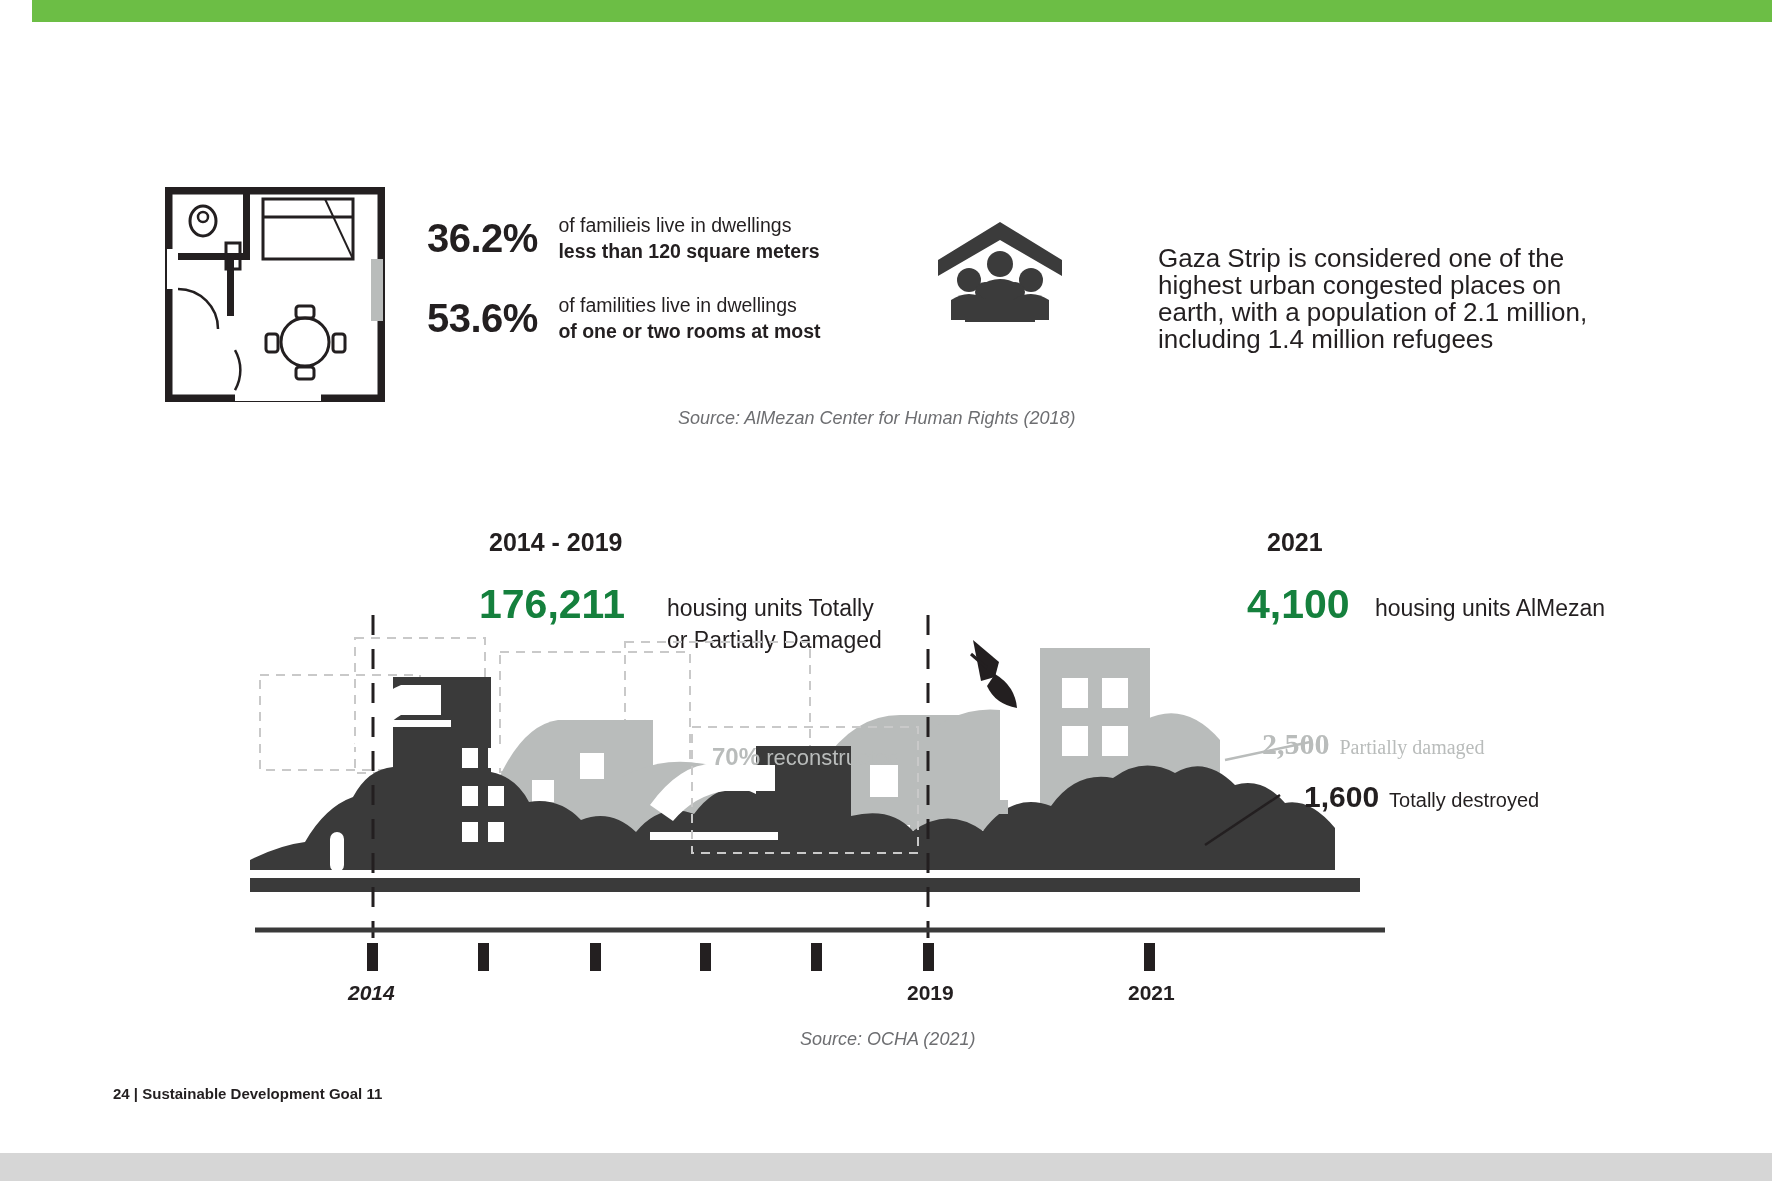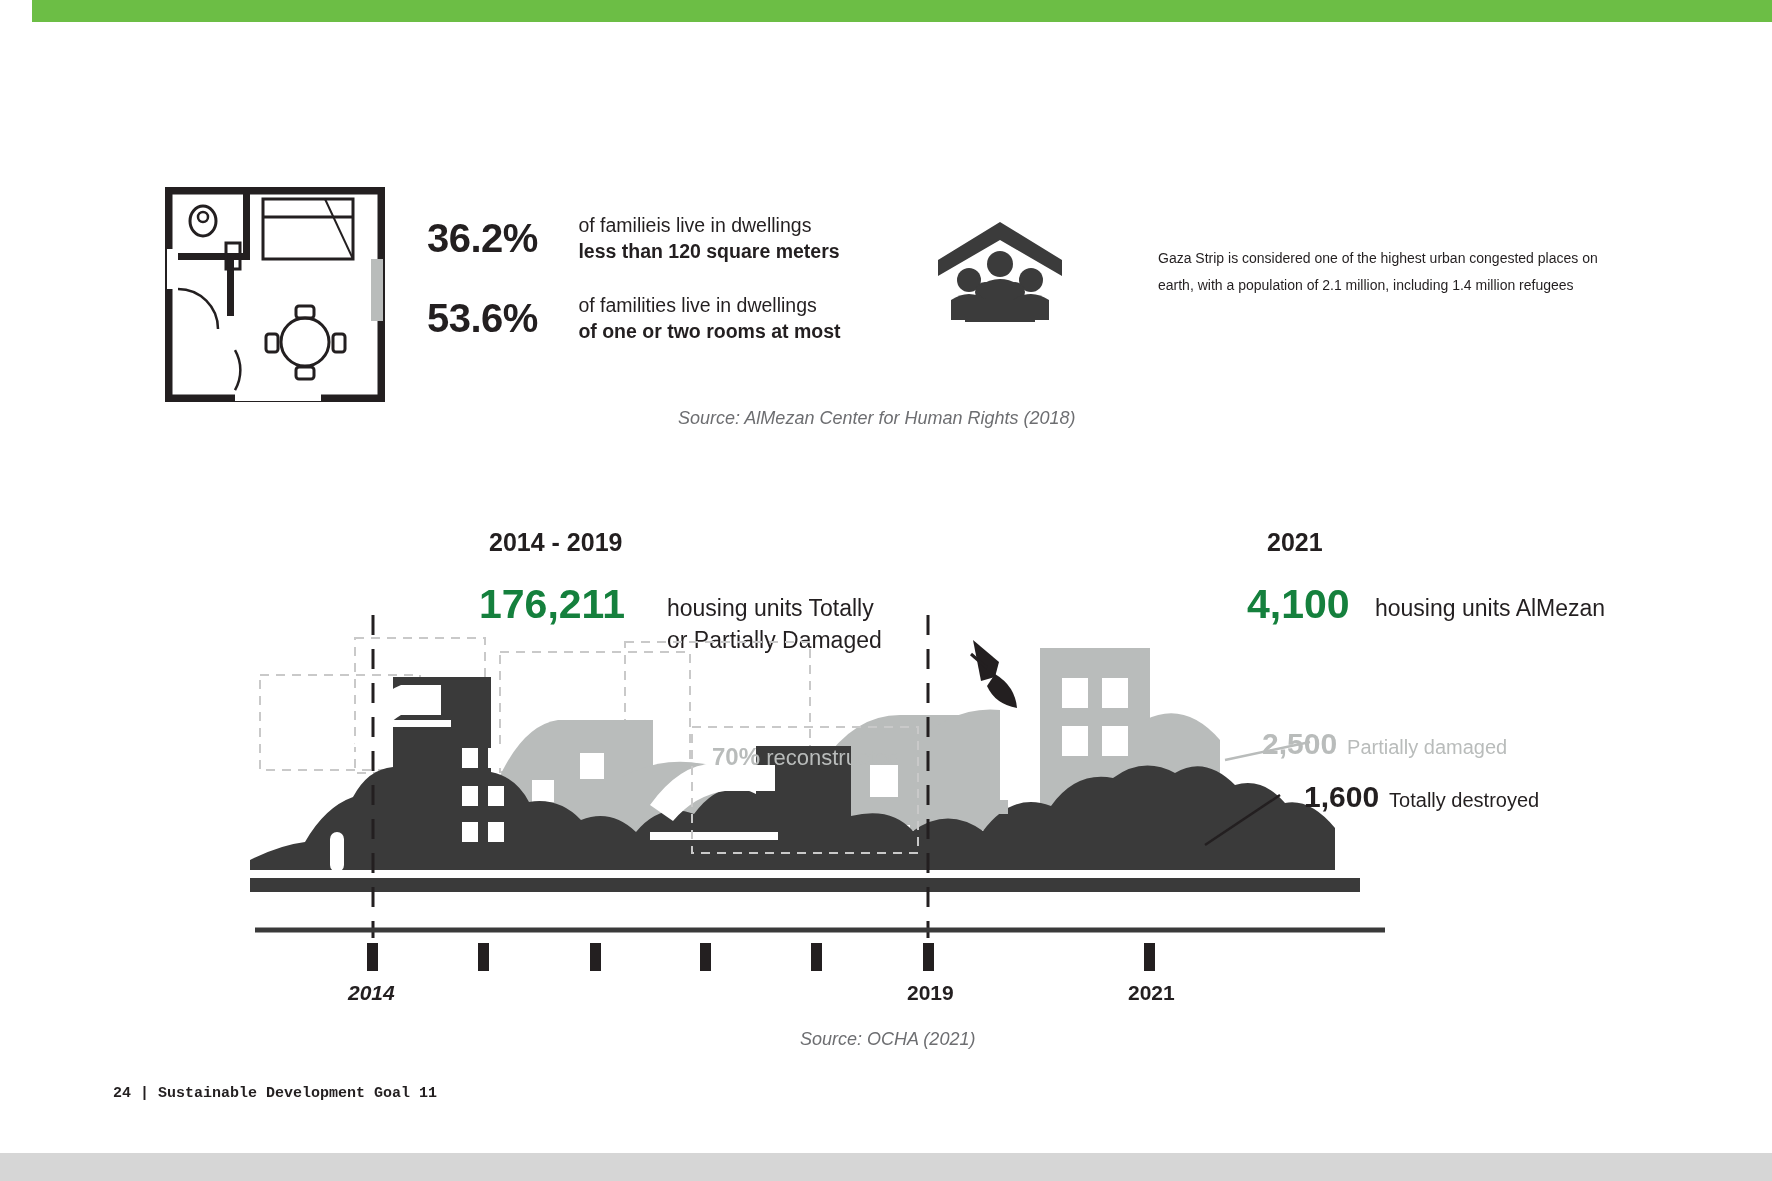--- a/index.html
+++ b/index.html
@@ -51,38 +51,38 @@
     font-size: 40px;
     font-weight: bold;
     letter-spacing: -0.5px;
     display: inline-block;
     vertical-align: middle;
     color: #231f20;
   }
   .stat-text {
     display: inline-block;
     vertical-align: middle;
-    margin-left: 36px;
+    margin-left: 16px;
     font-size: 19.5px;
     line-height: 26px;
     color: #231f20;
   }
   .stat-text .bold { font-weight: bold; display: block; }
   .stat-text .reg { display: block; }
 
   .family-icon {
     position: absolute;
     left: 935px; top: 218px;
     width: 130px; height: 110px;
   }
   .gaza-text {
     position: absolute;
     left: 1158px; top: 245px;
     width: 440px;
-    font-size: 14px;
+    font-size: 26px;
     line-height: 27px;
     color: #231f20;
   }
   .source-1 {
     position: absolute;
     left: 678px; top: 408px;
     font-size: 18px;
     font-style: italic;
     color: #6d6e71;
   }
@@ -121,21 +121,21 @@
     font-weight: bold;
     display: inline-block;
     vertical-align: baseline;
   }
   .legend-lbl {
     font-size: 20px;
     display: inline-block;
     vertical-align: baseline;
     margin-left: 10px;
   }
-  .legend-partial { left: 1262px; top: 727px; color: #b9bcbb; }
+  .legend-partial { left: 1262px; top: 727px; color: #b9bcbb; font-family: Liberation Serif, serif; }
   .legend-total   { left: 1265px; top: 780px; color: #231f20; margin-left: 39px; }
 
   .reconstructed {
     position: absolute;
     left: 712px; top: 743px;
     color: #b9bcbb;
     font-size: 22px;
   }
   .reconstructed b { font-weight: bold; font-size: 24px; }
 
@@ -155,21 +155,20 @@
     font-size: 18px;
     font-style: italic;
     color: #6d6e71;
   }
   .footer {
     position: absolute;
     left: 113px; top: 1085px;
     font-size: 15px;
     font-weight: bold;
     color: #231f20;
-    font-family: Liberation Mono, monospace;
   }
   .cityscape {
     position: absolute;
     left: 250px; top: 600px;
     width: 1200px; height: 350px;
   }
 </style>
 </head>
 <body>
 

